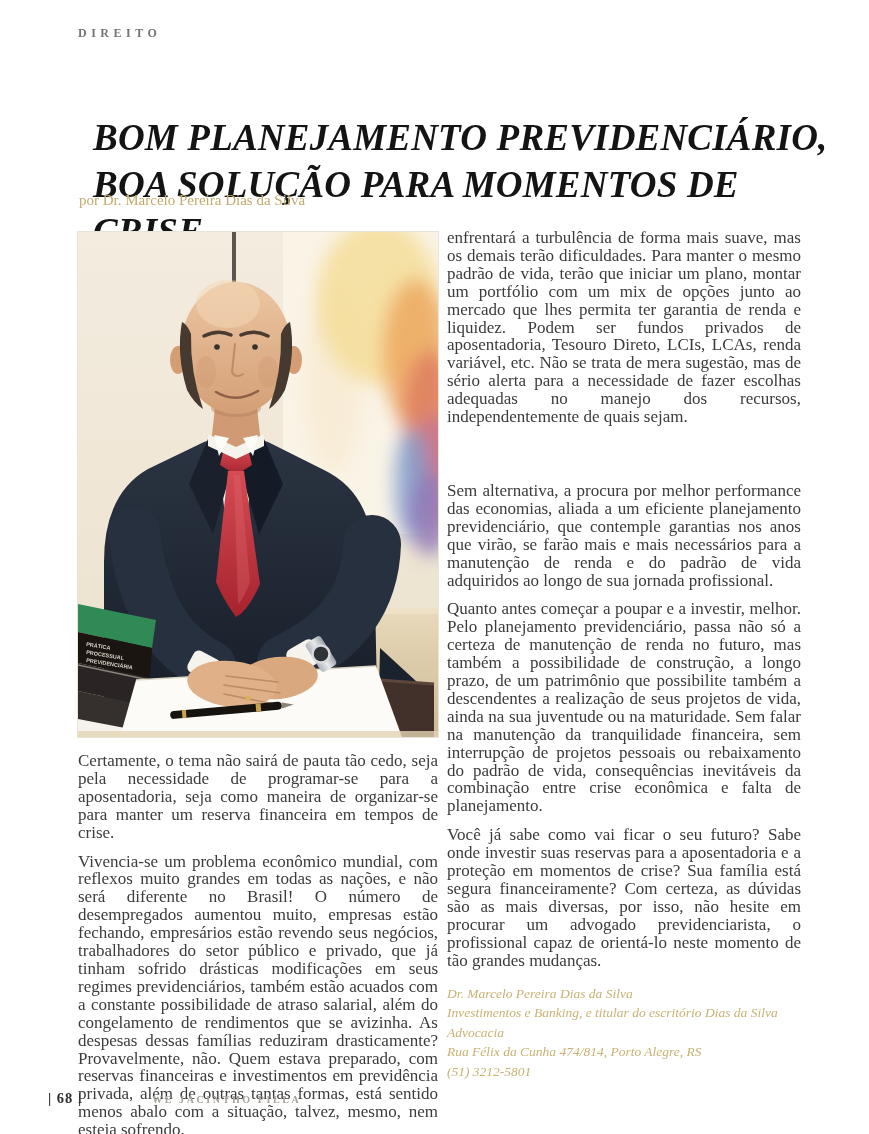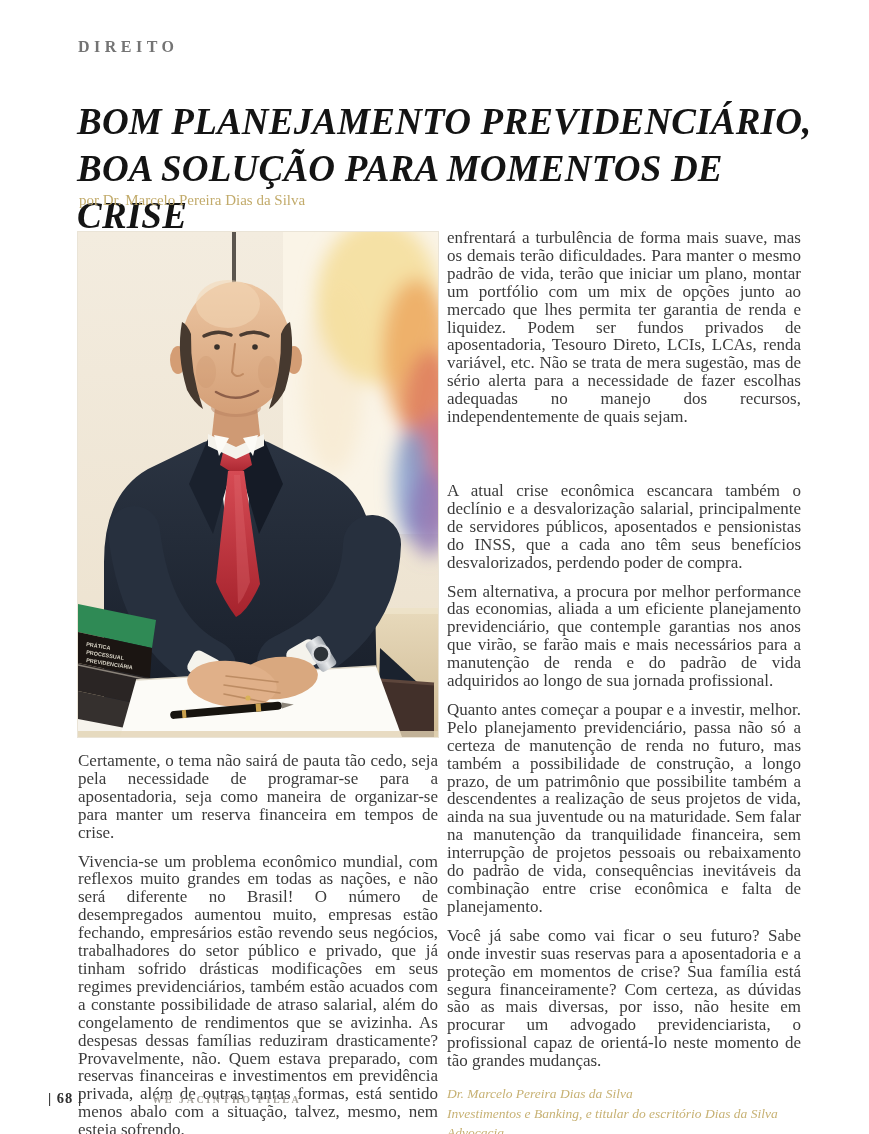--- a/index.html
+++ b/index.html
@@ -3,21 +3,21 @@
 <meta charset="utf-8">
 <style>
   html,body{margin:0;padding:0;}
   body{
     width:869px;height:1134px;background:#ffffff;position:relative;
     font-family:"Liberation Serif","DejaVu Serif",serif;
     overflow:hidden;
   }
   .abs{position:absolute;}
   .section-label{
-    left:78px;top:38px;font-size:16px;font-weight:700;letter-spacing:4.5px;
+    left:78px;top:26px;font-size:12px;font-weight:700;letter-spacing:4.5px;
     color:#747474;
   }
   .title{
     left:77px;top:98px;width:740px;font-style:italic;font-weight:700;
     font-size:37px;line-height:47px;color:#141414;letter-spacing:0.2px;
   }
   .byline{
     left:79px;top:192px;font-size:15px;color:#c2ab6b;
   }
   .col-left{left:78px;top:232px;width:360px;}
@@ -41,21 +41,21 @@
   }
   .footer{left:48px;top:1090px;display:flex;align-items:baseline;gap:44px;}
   .page-num{font-size:14.5px;font-weight:700;color:#2e2e2e;letter-spacing:1px;}
   .brand{margin-left:26px;font-size:10px;font-weight:700;letter-spacing:2.6px;color:#a6a29b;}
 </style>
 </head>
 <body>
 
 <div class="abs section-label">DIREITO</div>
 
-<h1 class="abs title" style="margin:0;">
+<h1 class="abs title" style="margin:16px;">
   <span>BOM PLANEJAMENTO PREVIDENCIÁRIO,</span><br>
   <span>BOA SOLUÇÃO PARA MOMENTOS DE CRISE</span>
 </h1>
 
 <div class="abs byline">por Dr. Marcelo Pereira Dias da Silva</div>
 
 <div class="abs col-left">
 
   <svg class="photo-frame" viewBox="0 0 360 505" width="360" height="505" role="img">
     <defs>
@@ -190,21 +190,20 @@
 
   <p class="body">Certamente, o tema não sairá de pauta tão cedo, seja pela necessidade de programar-se para a aposentadoria, seja como maneira de organizar-se para manter um reserva financeira em tempos de crise.</p>
   <p class="body">Vivencia-se um problema econômico mundial, com reflexos muito grandes em todas as nações, e não será diferente no Brasil! O número de desempregados aumentou muito, empresas estão fechando, empresários estão revendo seus negócios, trabalhadores do setor público e privado, que já tinham sofrido drásticas modificações em seus regimes previdenciários, também estão acuados com a constante possibilidade de atraso salarial, além do congelamento de rendimentos que se avizinha. As despesas dessas famílias reduziram drasticamente? Provavelmente, não. Quem estava preparado, com reservas financeiras e investimentos em previdência privada, além de outras tantas formas, está sentido menos abalo com a situação, talvez, mesmo, nem esteja sofrendo.</p>
 </div>
 
 <div class="abs col-right">
   <p class="body">enfrentará a turbulência de forma mais suave, mas os demais terão dificuldades. Para manter o mesmo padrão de vida, terão que iniciar um plano, montar um portfólio com um mix de opções junto ao mercado que lhes permita ter garantia de renda e liquidez. Podem ser fundos privados de aposentadoria, Tesouro Direto, LCIs, LCAs, renda variável, etc. Não se trata de mera sugestão, mas de sério alerta para a necessidade de fazer escolhas adequadas no manejo dos recursos, independentemente de quais sejam.</p>
   <div class="pullquote">
     <br>
   </div>
-  <p class="body">A atual crise econômica escancara também o declínio e a desvalorização salarial, principalmente de servidores públicos, aposentados e pensionistas do INSS, que a cada ano têm seus benefícios desvalorizados, perdendo poder de compra.</p>
   <p class="body">Sem alternativa, a procura por melhor performance das economias, aliada a um eficiente planejamento previdenciário, que contemple garantias nos anos que virão, se farão mais e mais necessários para a manutenção de renda e do padrão de vida adquiridos ao longo de sua jornada profissional.</p>
   <p class="body">Quanto antes começar a poupar e a investir, melhor. Pelo planejamento previdenciário, passa não só a certeza de manutenção de renda no futuro, mas também a possibilidade de construção, a longo prazo, de um patrimônio que possibilite também a descendentes a realização de seus projetos de vida, ainda na sua juventude ou na maturidade. Sem falar na manutenção da tranquilidade financeira, sem interrupção de projetos pessoais ou rebaixamento do padrão de vida, consequências inevitáveis da combinação entre crise econômica e falta de planejamento.</p>
   <p class="body">Você já sabe como vai ficar o seu futuro? Sabe onde investir suas reservas para a aposentadoria e a proteção em momentos de crise? Sua família está segura financeiramente? Com certeza, as dúvidas são as mais diversas, por isso, não hesite em procurar um advogado previdenciarista, o profissional capaz de orientá-lo neste momento de tão grandes mudanças.</p>
   <div class="contact">
     <div>Dr. Marcelo Pereira Dias da Silva</div>
     <div>Investimentos e Banking, e titular do escritório Dias da Silva Advocacia</div>
     <div>Rua Félix da Cunha 474/814, Porto Alegre, RS</div>
     <div>(51) 3212-5801</div>
 
   </div>

